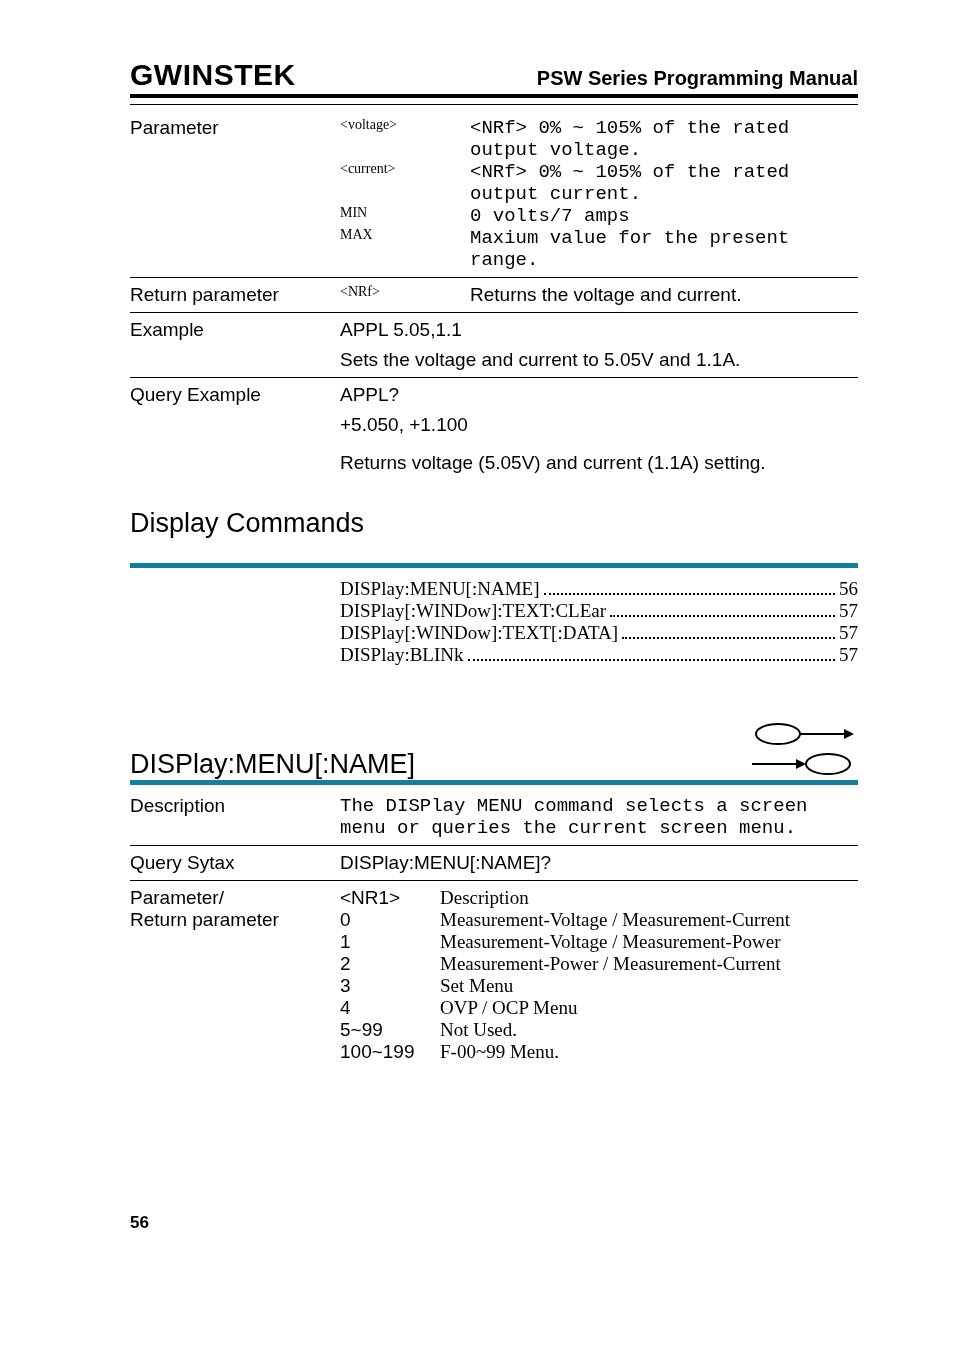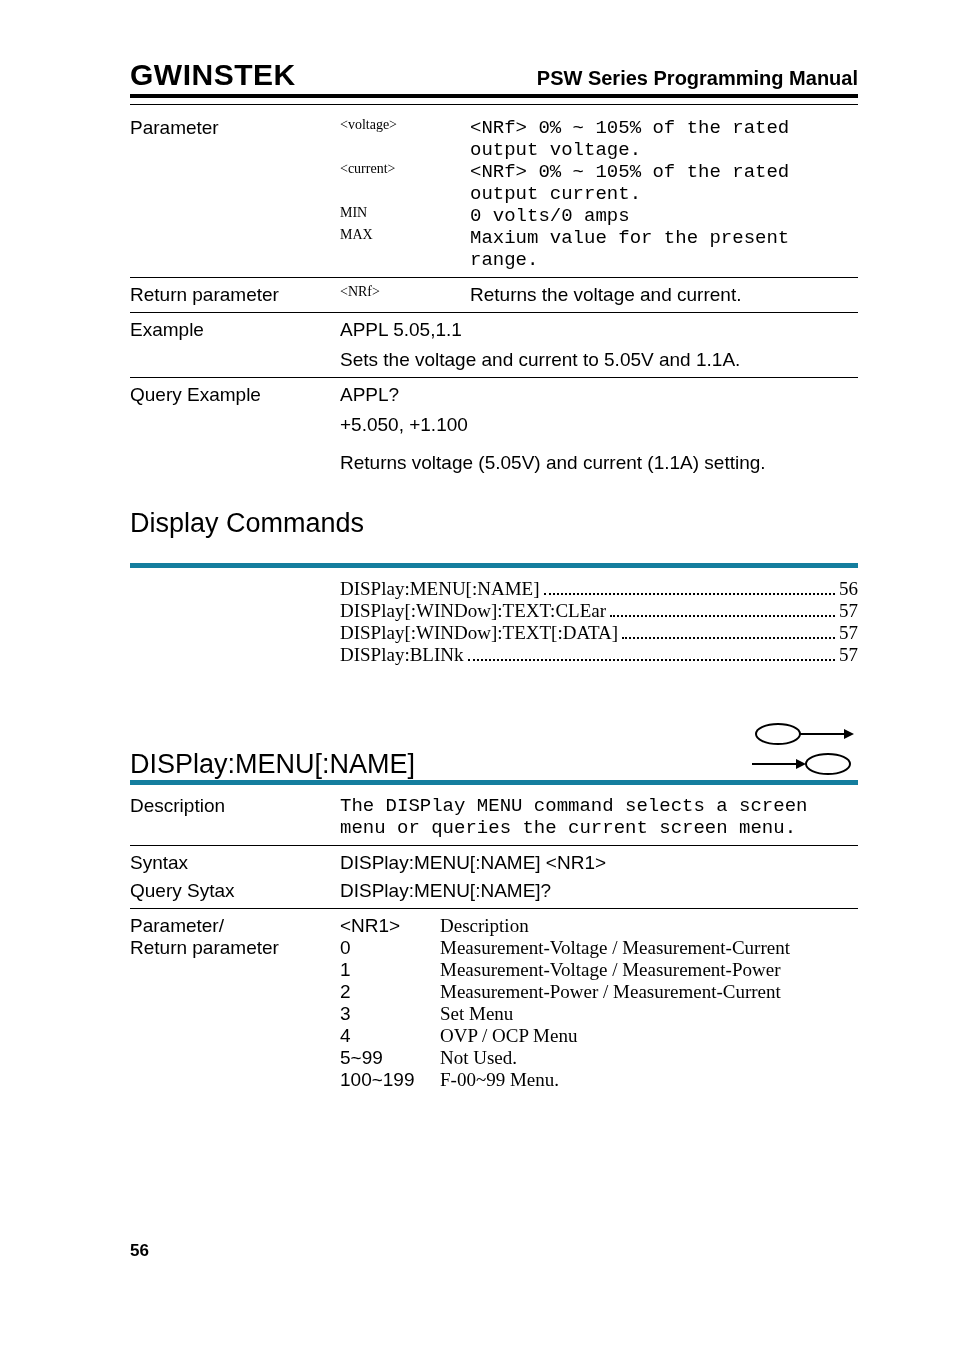--- a/index.html
+++ b/index.html
@@ -56,21 +56,21 @@
     <div class="col-val">&lt;NRf&gt; 0% ~ 105% of the rated output voltage.</div>
   </div>
   <div class="row">
     <div class="col-label"></div>
     <div class="col-mid">&lt;current&gt;</div>
     <div class="col-val">&lt;NRf&gt; 0% ~ 105% of the rated output current.</div>
   </div>
   <div class="row">
     <div class="col-label"></div>
     <div class="col-mid">MIN</div>
-    <div class="col-val">0 volts/0 amps</div>
+    <div class="col-val">0 volts/7 amps</div>
   </div>
   <div class="row">
     <div class="col-label"></div>
     <div class="col-mid">MAX</div>
     <div class="col-val">Maxium value for the present range.</div>
   </div>
 
   <div class="hr"></div>
 
   <div class="row">
@@ -136,24 +136,20 @@
   </div>
   <div class="section-rule-top"></div>
   <div class="section-rule-bot"></div>
 
   <div class="row blk">
     <div class="col-label">Description</div>
     <div class="col-val">The DISPlay MENU command selects a screen menu or queries the current screen menu.</div>
   </div>
   <div class="hr"></div>
 
-  <div class="row">
-    <div class="col-label">Syntax</div>
-    <div style="flex:1;font-family:'Trebuchet MS',Arial,sans-serif;font-size:19px;">DISPlay:MENU[:NAME] &lt;NR1&gt;</div>
-  </div>
   <div class="row" style="margin-top:6px;">
     <div class="col-label">Query Sytax</div>
     <div style="flex:1;font-family:'Trebuchet MS',Arial,sans-serif;font-size:19px;">DISPlay:MENU[:NAME]?</div>
   </div>
   <div class="hr"></div>
 
   <div class="param-table">
     <div class="row">
       <div class="col-label">Parameter/</div>
       <div class="col-mid2">&lt;NR1&gt;</div>

